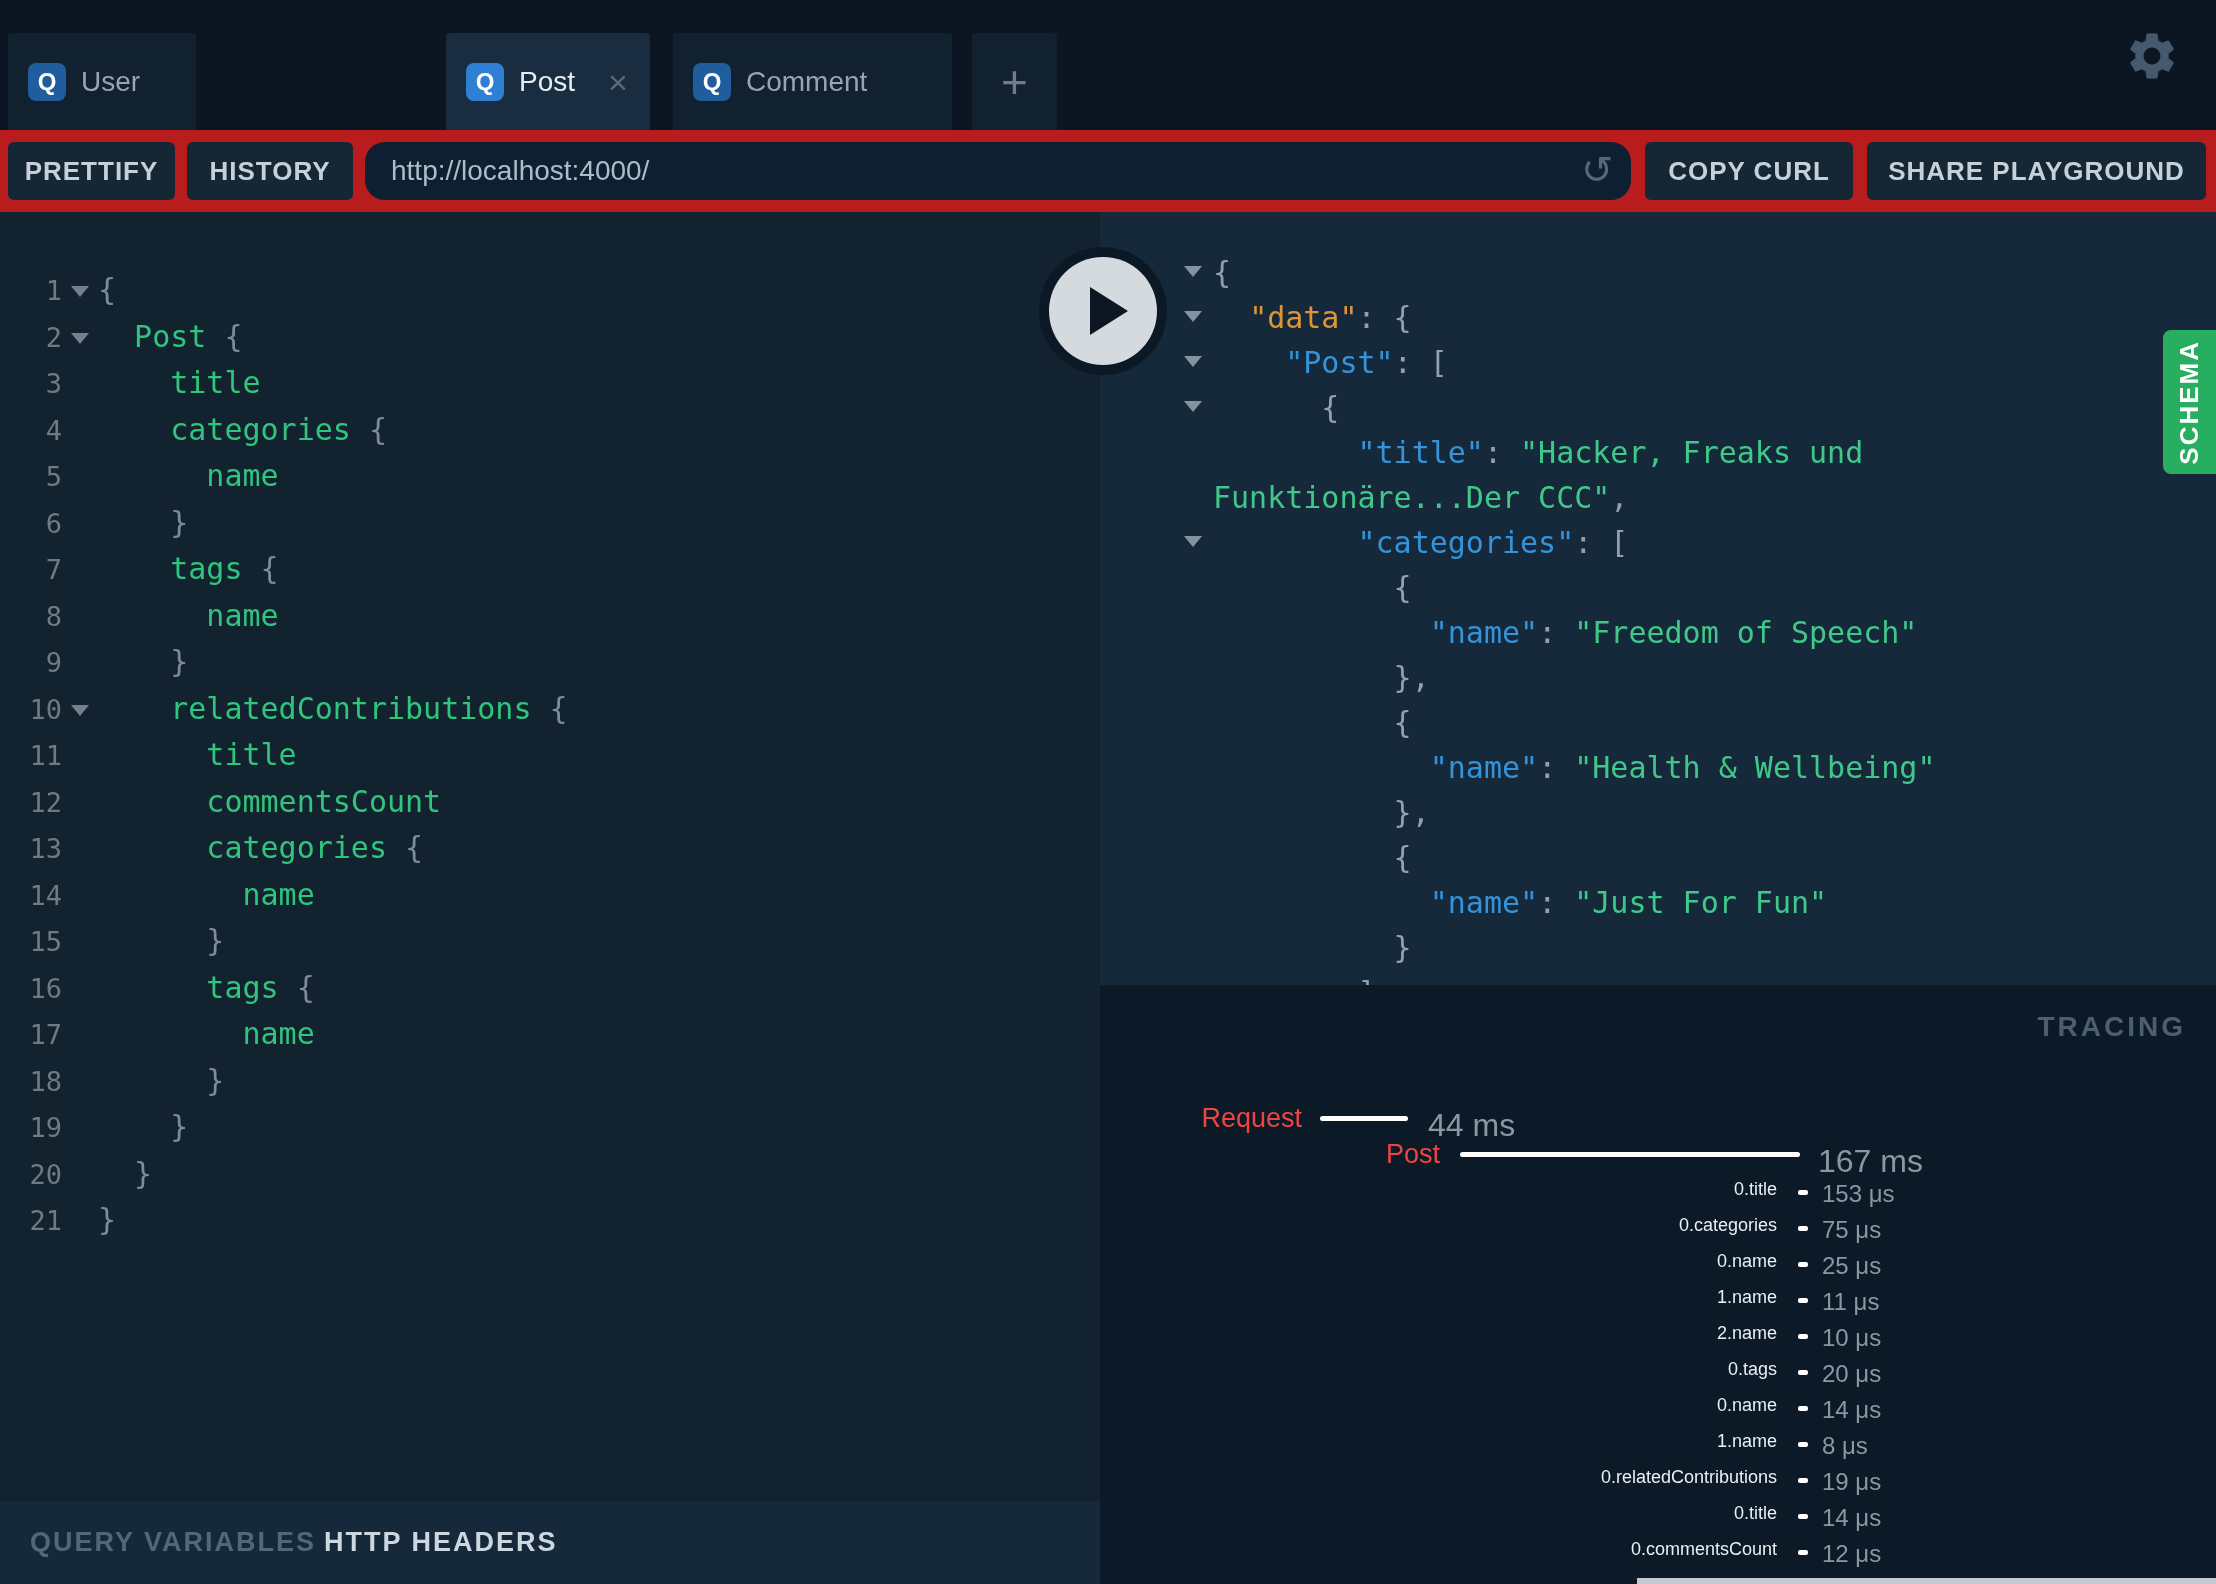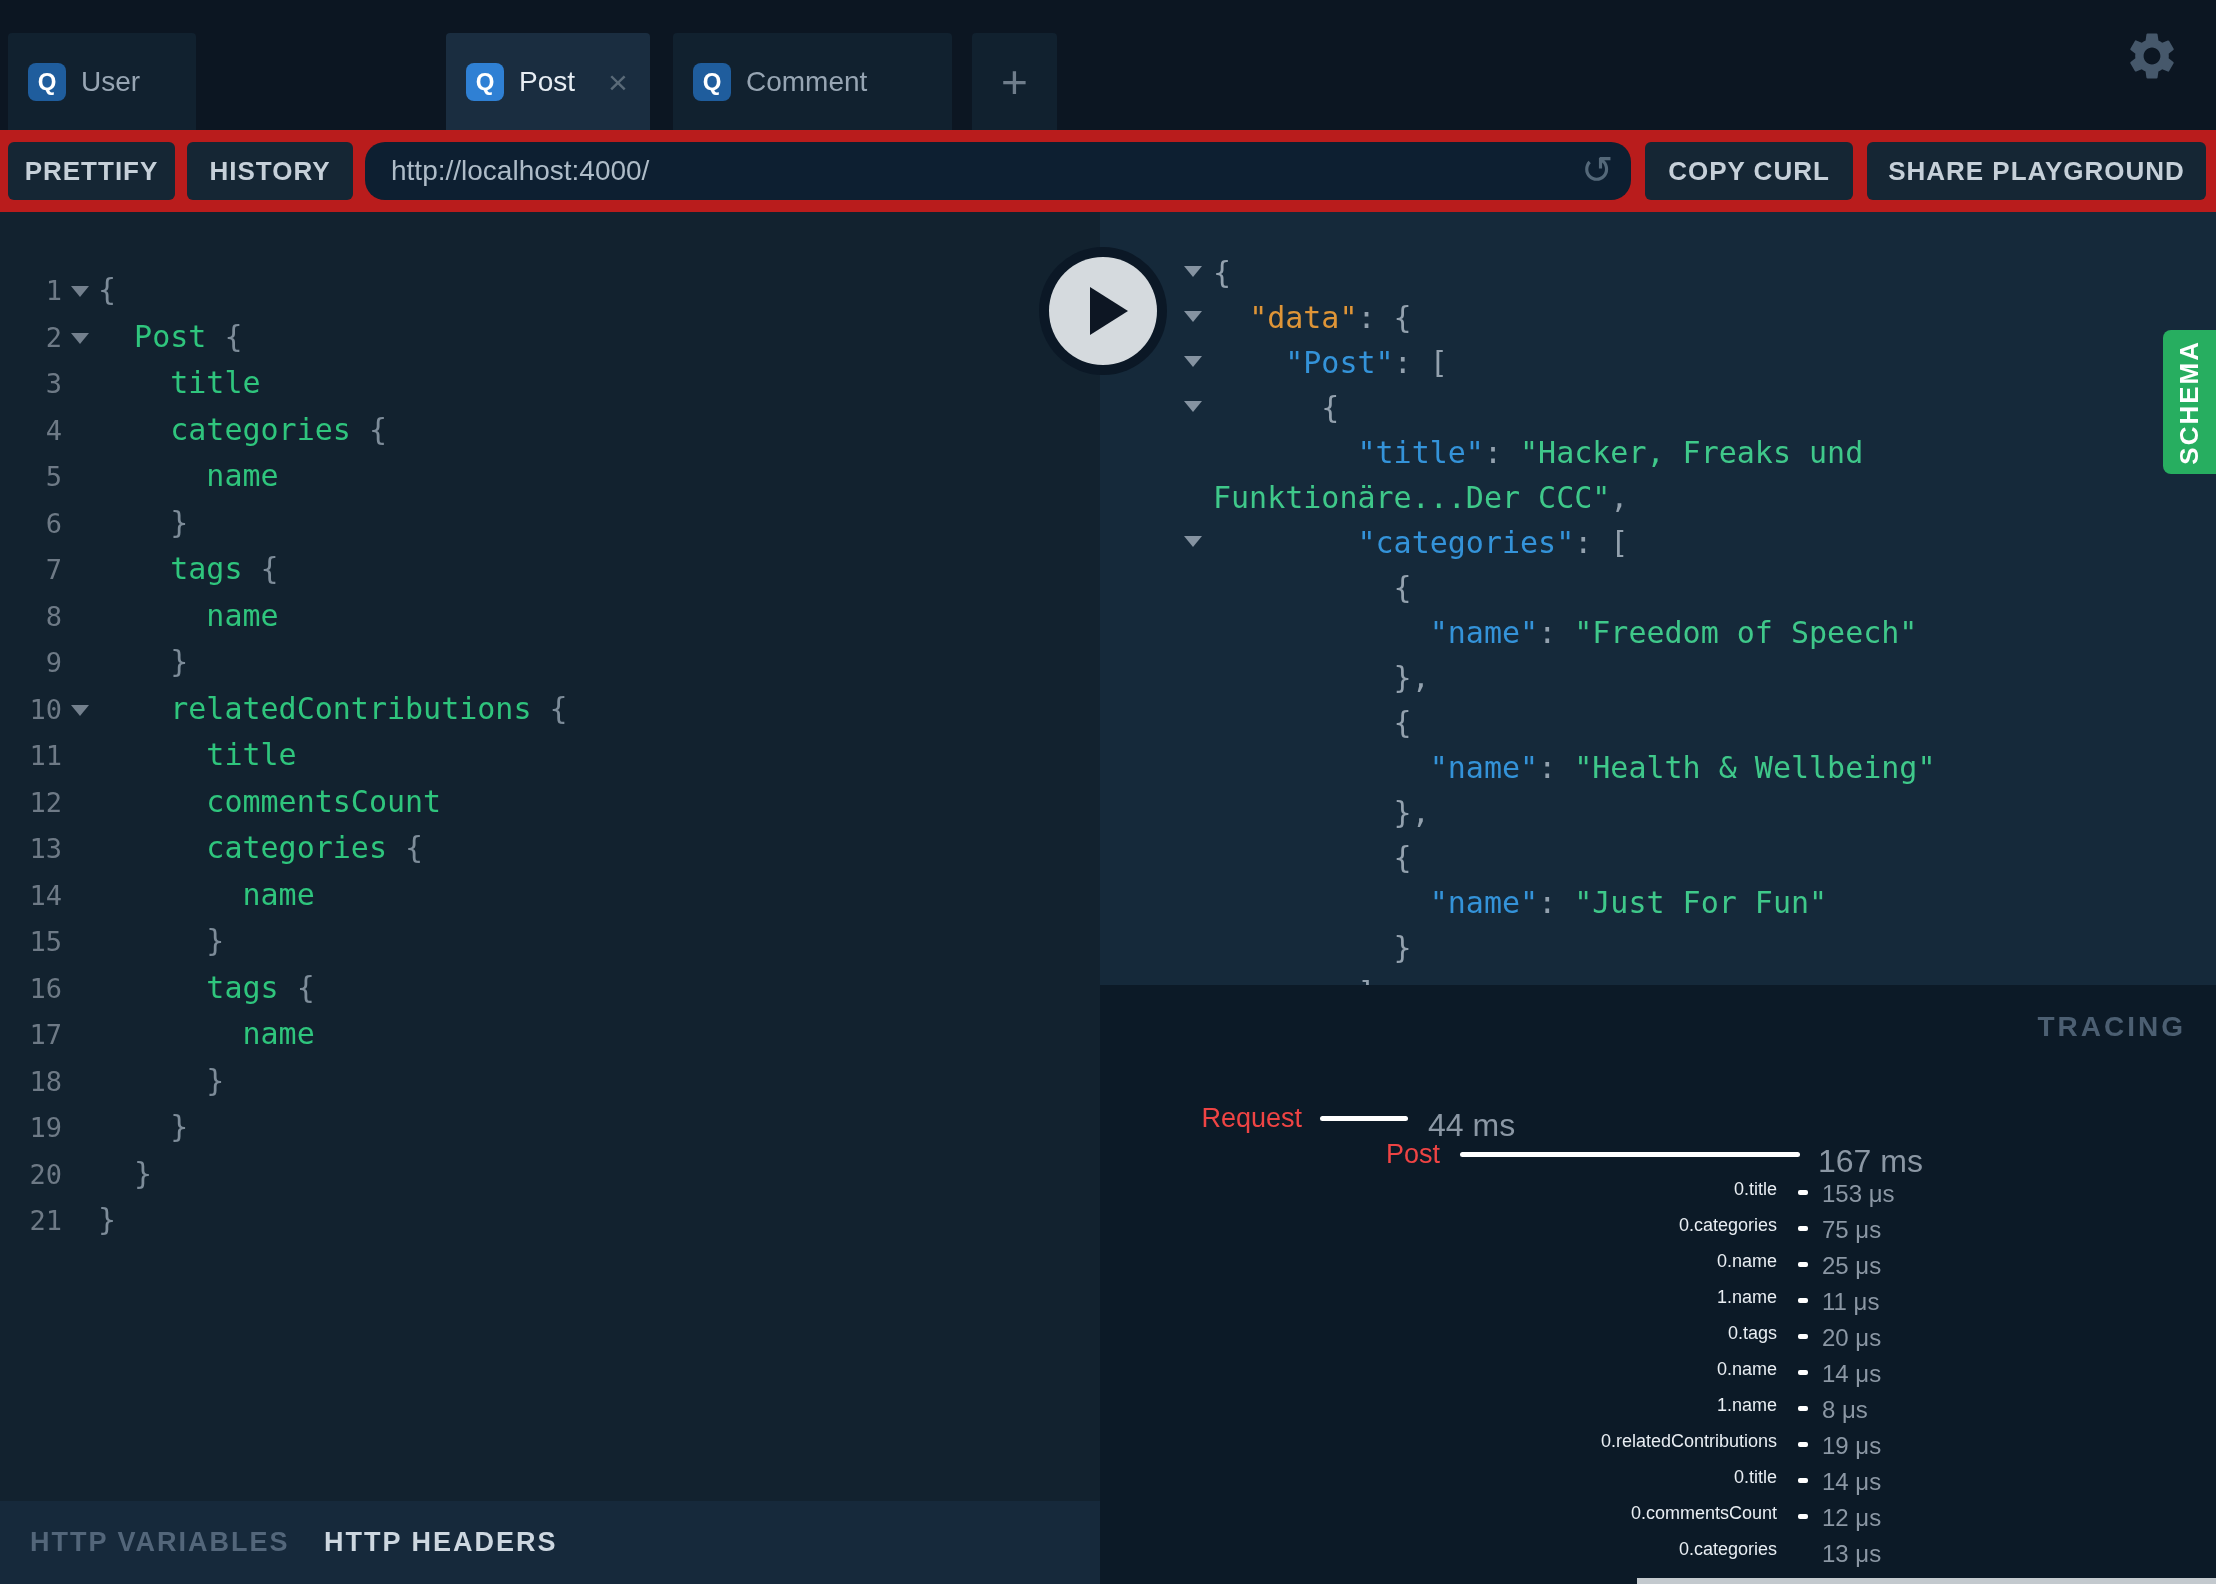--- a/index.html
+++ b/index.html
@@ -228,20 +228,25 @@
           <span class="trl">0.name</span>
           <span class="trd"></span>
           <span class="trt">25 μs</span>
         </div>
         <div class="trow">
           <span class="trl">1.name</span>
           <span class="trd"></span>
           <span class="trt">11 μs</span>
         </div>
         <div class="trow">
+          <span class="trl">2.name</span>
+          <span class="trd"></span>
+          <span class="trt">10 μs</span>
+        </div>
+        <div class="trow">
           <span class="trl">0.tags</span>
           <span class="trd"></span>
           <span class="trt">20 μs</span>
         </div>
         <div class="trow">
           <span class="trl">0.name</span>
           <span class="trd"></span>
           <span class="trt">14 μs</span>
         </div>
         <div class="trow">
@@ -265,19 +270,19 @@
           <span class="trt">12 μs</span>
         </div>
         <div class="trow">
           <span class="trl">0.categories</span>
           <span class="trt">13 μs</span>
         </div>
       </div>
   </div>
 
   <div class="bottombar">
-    <span class="bb-label bb-qv">HTTP VARIABLES</span>
+    <span class="bb-label bb-qv">QUERY VARIABLES</span>
     <span class="bb-label bb-hh">HTTP HEADERS</span>
   </div>
 
   <div class="hscroll"></div>
 
 </div>
 
 </body></html>

